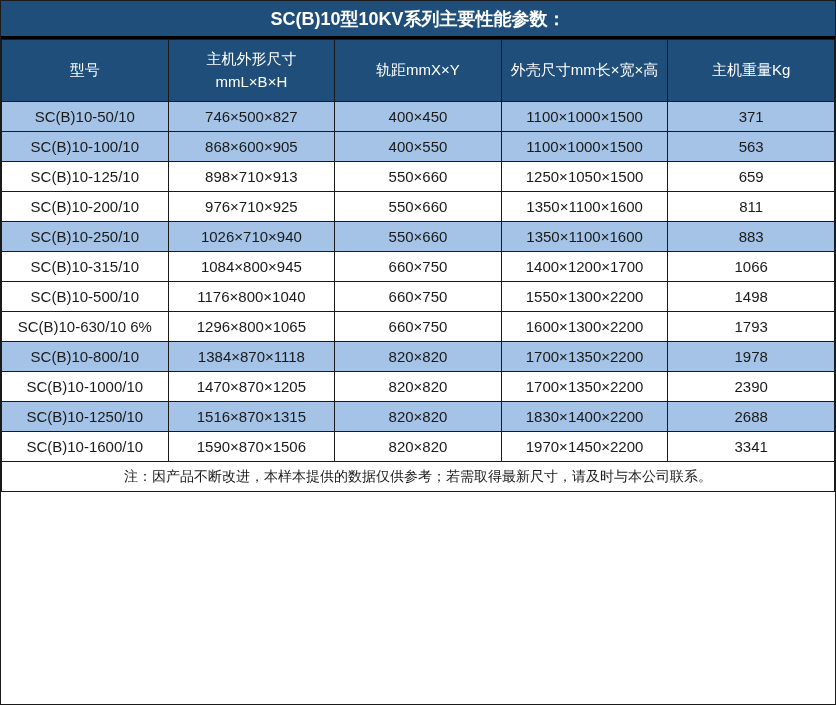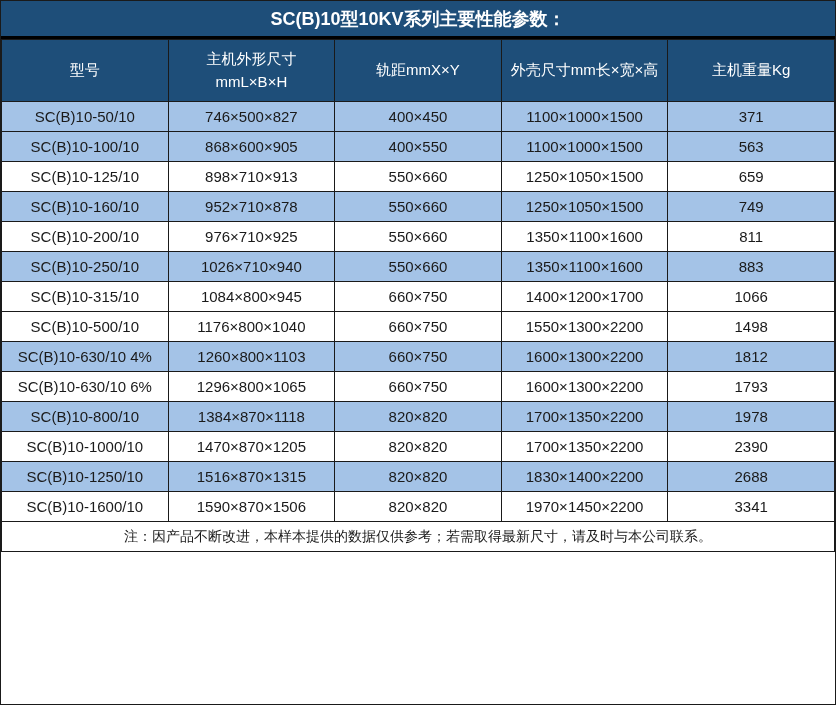--- a/index.html
+++ b/index.html
@@ -118,27 +118,20 @@
           <td>1100×1000×1500</td>
           <td>563</td>
         </tr>
         <tr>
           <td>SC(B)10-125/10</td>
           <td>898×710×913</td>
           <td>550×660</td>
           <td>1250×1050×1500</td>
           <td>659</td>
         </tr>
-        <tr class="stripe">
-          <td>SC(B)10-160/10</td>
-          <td>952×710×878</td>
-          <td>550×660</td>
-          <td>1250×1050×1500</td>
-          <td>749</td>
-        </tr>
         <tr>
           <td>SC(B)10-200/10</td>
           <td>976×710×925</td>
           <td>550×660</td>
           <td>1350×1100×1600</td>
           <td>811</td>
         </tr>
         <tr class="stripe">
           <td>SC(B)10-250/10</td>
           <td>1026×710×940</td>
@@ -152,27 +145,20 @@
           <td>660×750</td>
           <td>1400×1200×1700</td>
           <td>1066</td>
         </tr>
         <tr>
           <td>SC(B)10-500/10</td>
           <td>1176×800×1040</td>
           <td>660×750</td>
           <td>1550×1300×2200</td>
           <td>1498</td>
-        </tr>
-        <tr class="stripe">
-          <td>SC(B)10-630/10 4%</td>
-          <td>1260×800×1103</td>
-          <td>660×750</td>
-          <td>1600×1300×2200</td>
-          <td>1812</td>
         </tr>
         <tr>
           <td>SC(B)10-630/10 6%</td>
           <td>1296×800×1065</td>
           <td>660×750</td>
           <td>1600×1300×2200</td>
           <td>1793</td>
         </tr>
         <tr class="stripe">
           <td>SC(B)10-800/10</td>

